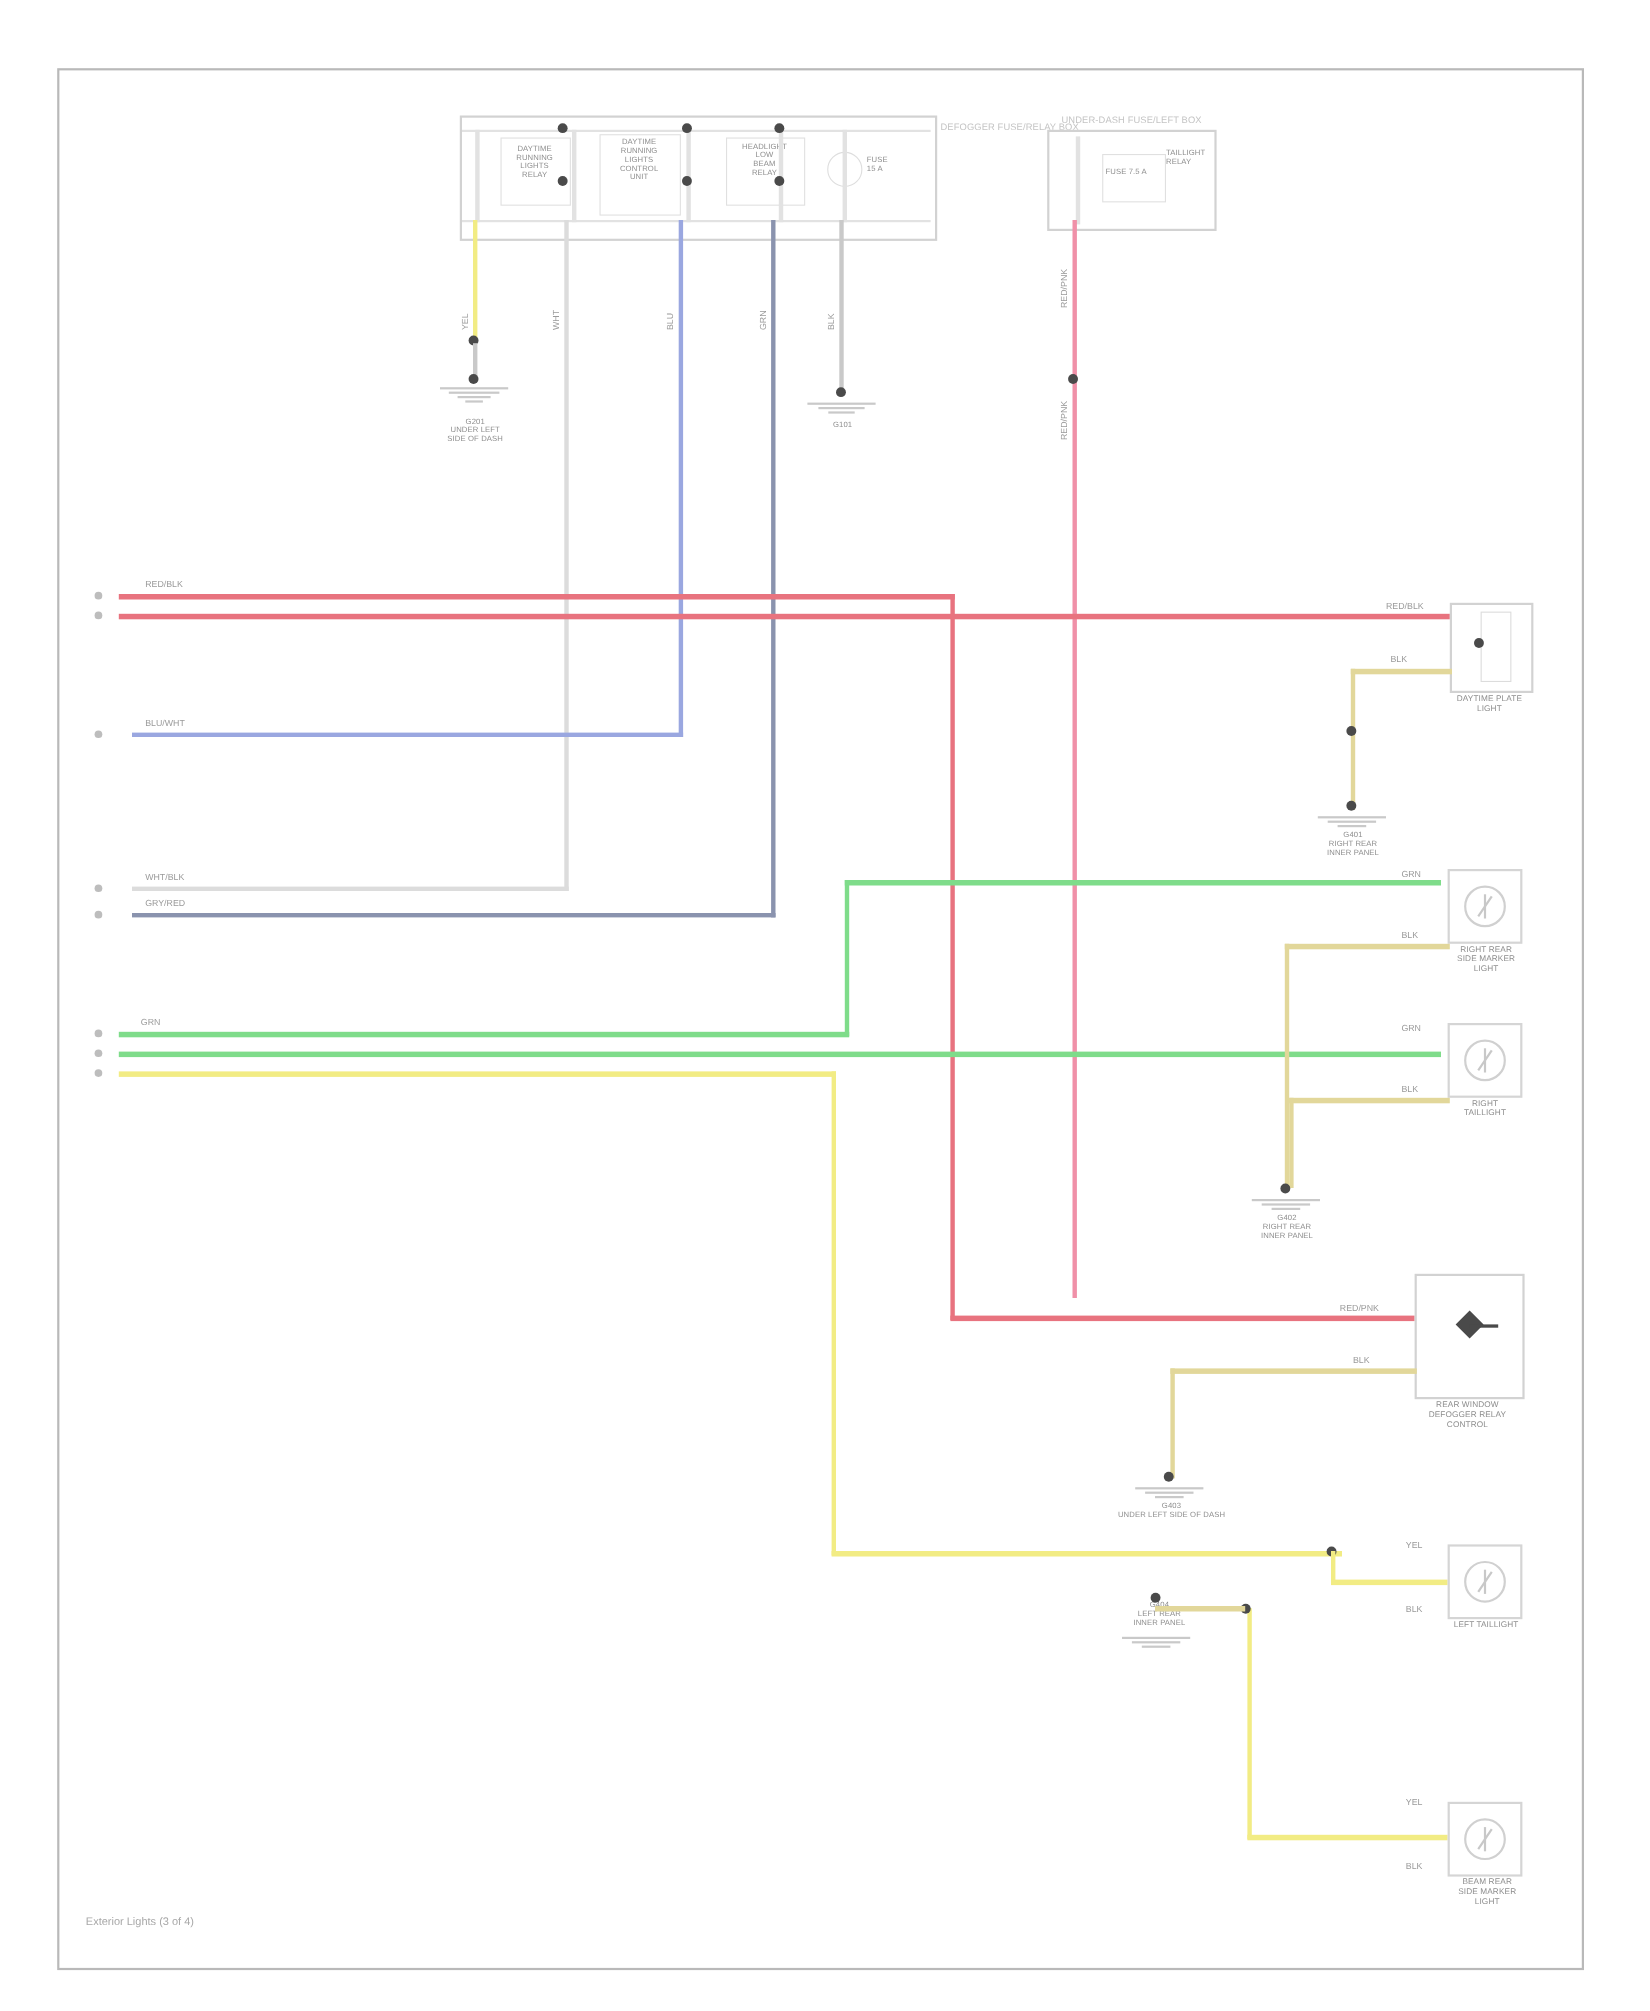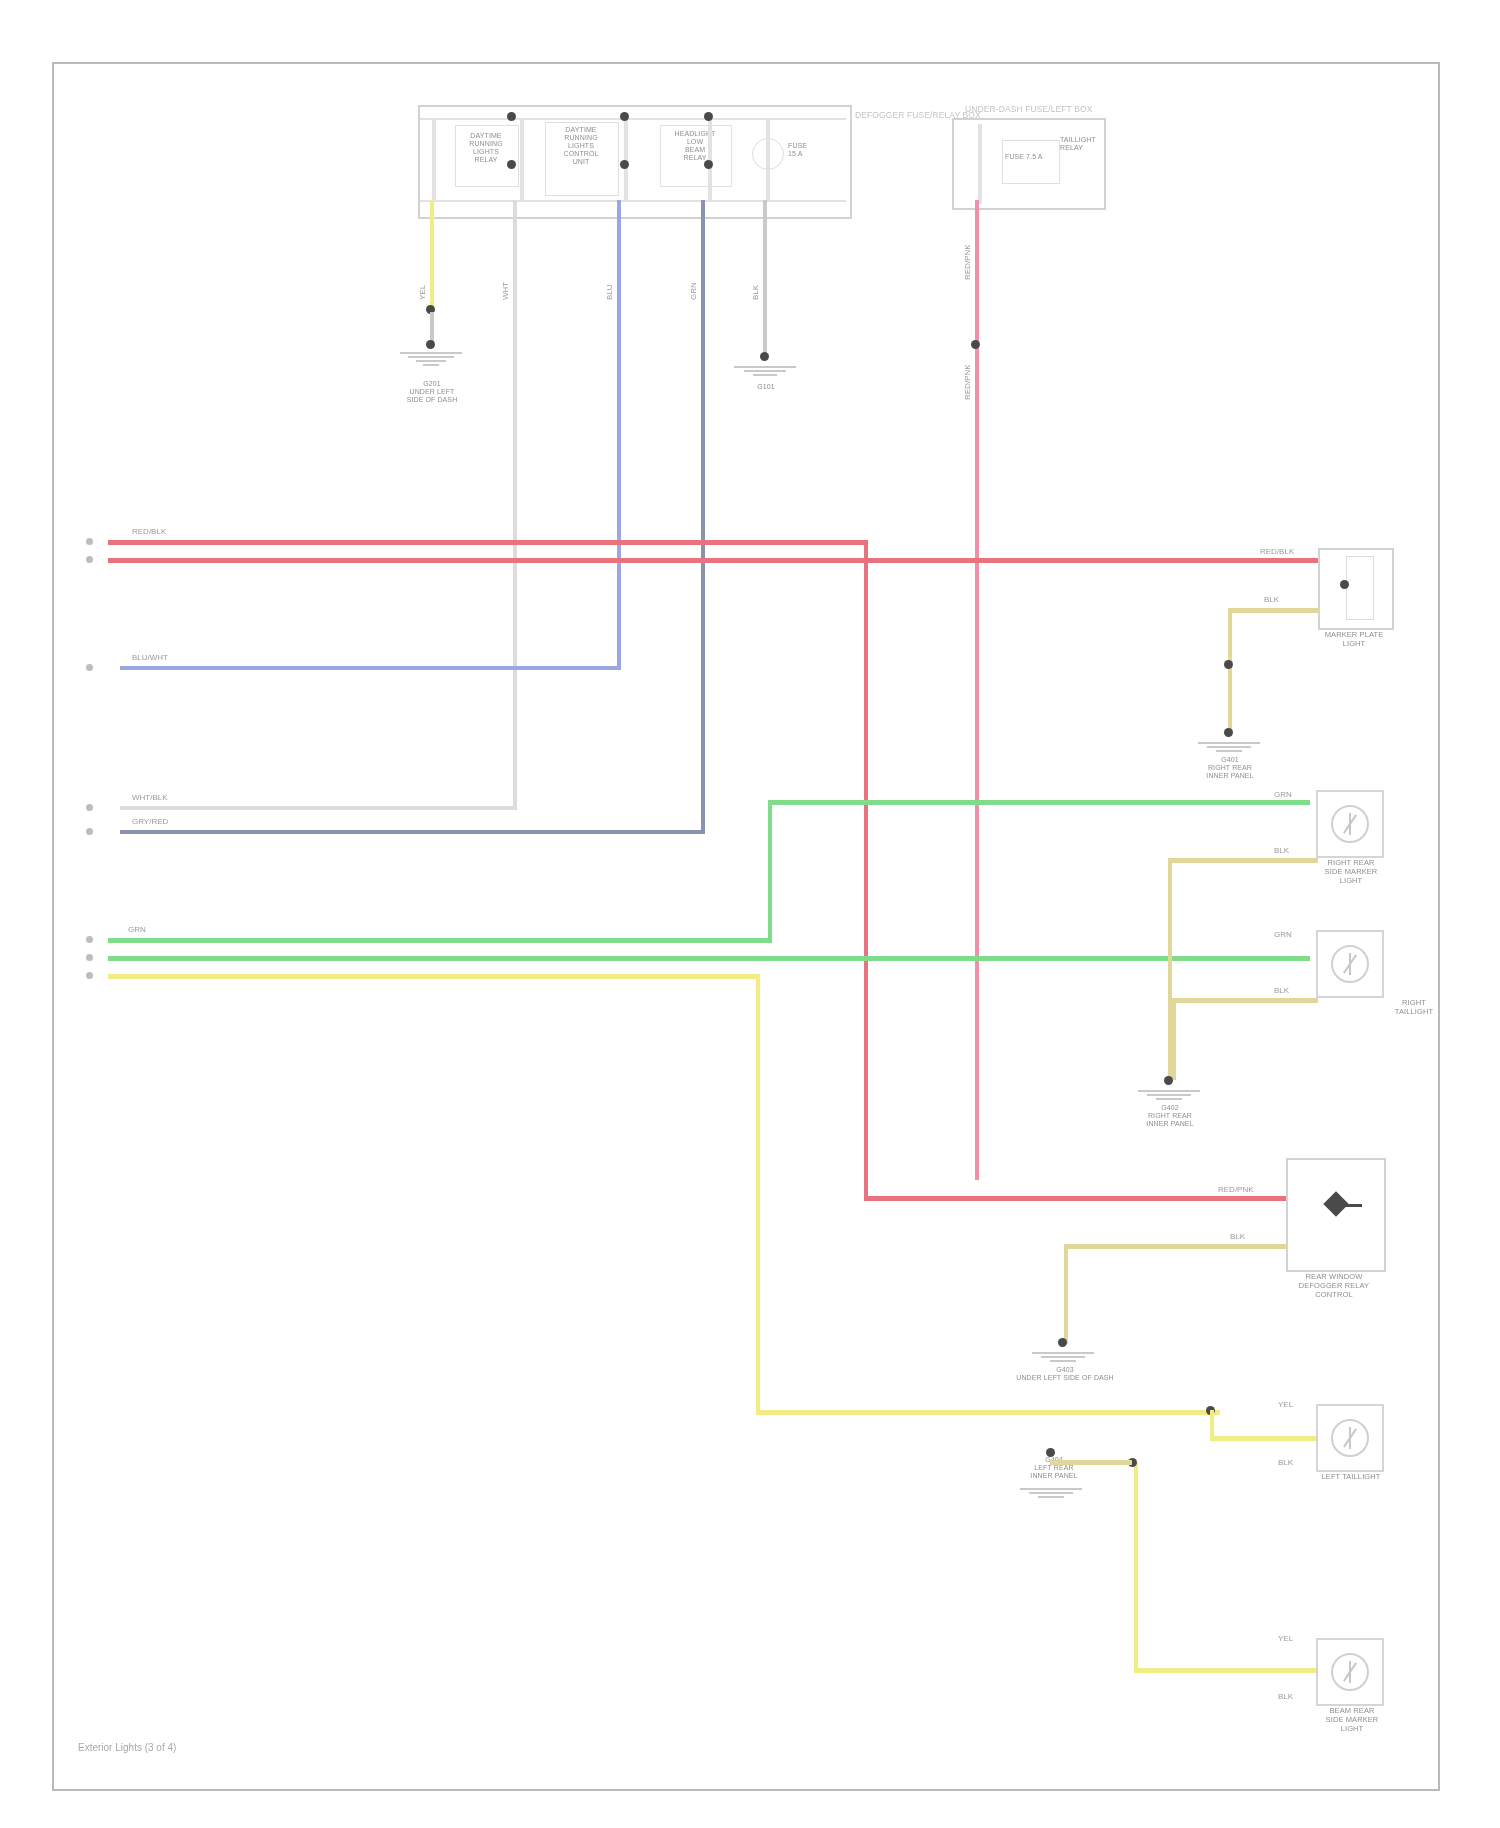--- a/index.html
+++ b/index.html
@@ -178,21 +178,21 @@
   <div class="wire h" style="left:756px;top:1410px;width:464px;height:5px;background:#f2ec84;"></div>
   <div class="dot" style="left:1206px;top:1406px;"></div>
   <div class="wire v" style="left:1210px;top:1410px;height:30px;background:#f2ec84;"></div>
   <div class="wire h" style="left:1210px;top:1436px;width:110px;height:5px;background:#f2ec84;"></div>
   <div class="wire v" style="left:1134px;top:1462px;height:210px;background:#f2ec84;"></div>
   <div class="wire h" style="left:1134px;top:1668px;width:186px;height:5px;background:#f2ec84;"></div>
 
   <div class="box" style="left:1318px;top:548px;width:72px;height:78px;"></div>
   <div class="boxthin" style="left:1346px;top:556px;width:26px;height:62px;"></div>
   <div class="dot" style="left:1340px;top:580px;"></div>
-  <div class="lbl c" style="left:1296px;top:630px;width:116px;font-size:7.5px;line-height:9px;">MARKER PLATE
+  <div class="lbl c" style="left:1296px;top:630px;width:116px;font-size:7.5px;line-height:9px;">DAYTIME PLATE
 LIGHT</div>
   <div class="wlbl" style="left:1258px;top:547px;background:#fff;padding:0 2px;">RED/BLK</div>
   <div class="wlbl" style="left:1262px;top:595px;background:#fff;padding:0 2px;">BLK</div>
 
   <div class="wire h" style="left:1228px;top:608px;width:92px;height:5px;background:#e2d79a;"></div>
   <div class="wire v" style="left:1228px;top:608px;height:128px;background:#e2d79a;"></div>
   <div class="dot" style="left:1224px;top:660px;"></div>
   <div class="dot" style="left:1224px;top:728px;"></div>
   <div class="gnd" style="left:1198px;top:742px;width:62px;">
     <i style="width:62px;height:2px;"></i>
@@ -214,21 +214,21 @@
   <div class="wlbl" style="left:1272px;top:790px;background:#fff;padding:0 2px;">GRN</div>
   <div class="wlbl" style="left:1272px;top:846px;background:#fff;padding:0 2px;">BLK</div>
   <div class="wire h" style="left:1168px;top:858px;width:150px;height:5px;background:#e2d79a;"></div>
   <div class="wire v" style="left:1168px;top:858px;height:222px;background:#e2d79a;"></div>
 
   <div class="lamp" style="left:1316px;top:930px;width:64px;height:64px;">
     <div class="circ"></div>
     <div class="fil"></div>
     <div class="fil2"></div>
   </div>
-  <div class="lbl c" style="left:1364px;top:998px;width:100px;font-size:7.5px;line-height:9px;">RIGHT
+  <div class="lbl c" style="left:1300px;top:998px;width:100px;font-size:7.5px;line-height:9px;">RIGHT
 TAILLIGHT</div>
   <div class="wlbl" style="left:1272px;top:930px;background:#fff;padding:0 2px;">GRN</div>
   <div class="wlbl" style="left:1272px;top:986px;background:#fff;padding:0 2px;">BLK</div>
   <div class="wire h" style="left:1172px;top:998px;width:146px;height:5px;background:#e2d79a;"></div>
   <div class="wire v" style="left:1172px;top:998px;height:82px;background:#e2d79a;"></div>
   <div class="dot" style="left:1164px;top:1076px;"></div>
   <div class="gnd" style="left:1138px;top:1090px;width:62px;">
     <i style="width:62px;height:2px;"></i>
     <i style="width:44px;height:2px;"></i>
     <i style="width:26px;height:2px;"></i>

